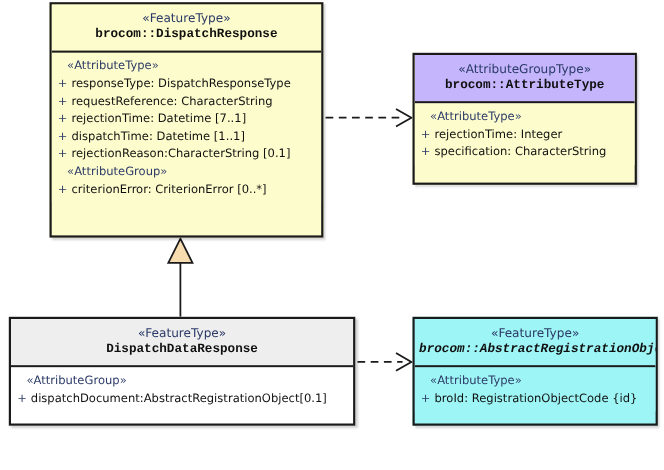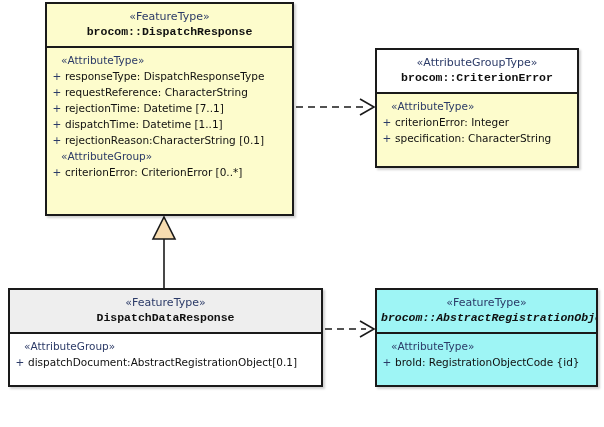--- a/index.html
+++ b/index.html
@@ -99,21 +99,21 @@
     left: 45px;  top: 2px;   width: 249px; height: 214px;
     background: #fdfccc;
   }
   #class-dispatch-response .uml-header { background: #fdfccc; }
   #class-dispatch-response .uml-body   { background: #fdfccc; }
 
   #class-criterion-error {
     left: 375px; top: 48px;  width: 204px; height: 120px;
     background: #fdfccc;
   }
-  #class-criterion-error .uml-header { background: #ffffff; }
+  #class-criterion-error .uml-header { background: #c4b5fd; }
   #class-criterion-error .uml-body   { background: #fdfccc; }
 
   #class-dispatch-data-response {
     left: 8px;   top: 288px; width: 315px; height: 99px;
     background: #ffffff;
   }
   #class-dispatch-data-response .uml-header { background: #eeeeee; }
   #class-dispatch-data-response .uml-body   { background: #ffffff; }
 
   #class-abstract-registration-object {
@@ -191,27 +191,27 @@
       <div class="attr-row">
         <span class="attr-vis">+</span>
         <span class="attr-text">criterionError: CriterionError [0..*]</span>
       </div>
     </div>
   </div>
 
   <div class="uml-class" id="class-criterion-error">
     <div class="uml-header">
       <span class="stereotype">«AttributeGroupType»</span>
-      <span class="class-name">brocom::CriterionError</span>
+      <span class="class-name">brocom::AttributeType</span>
     </div>
     <div class="uml-body">
       <div class="compartment-label">«AttributeType»</div>
       <div class="attr-row">
         <span class="attr-vis">+</span>
-        <span class="attr-text">criterionError: Integer</span>
+        <span class="attr-text">rejectionTime: Integer</span>
       </div>
       <div class="attr-row">
         <span class="attr-vis">+</span>
         <span class="attr-text">specification: CharacterString</span>
       </div>
     </div>
   </div>
 
   <div class="uml-class" id="class-dispatch-data-response">
     <div class="uml-header">

